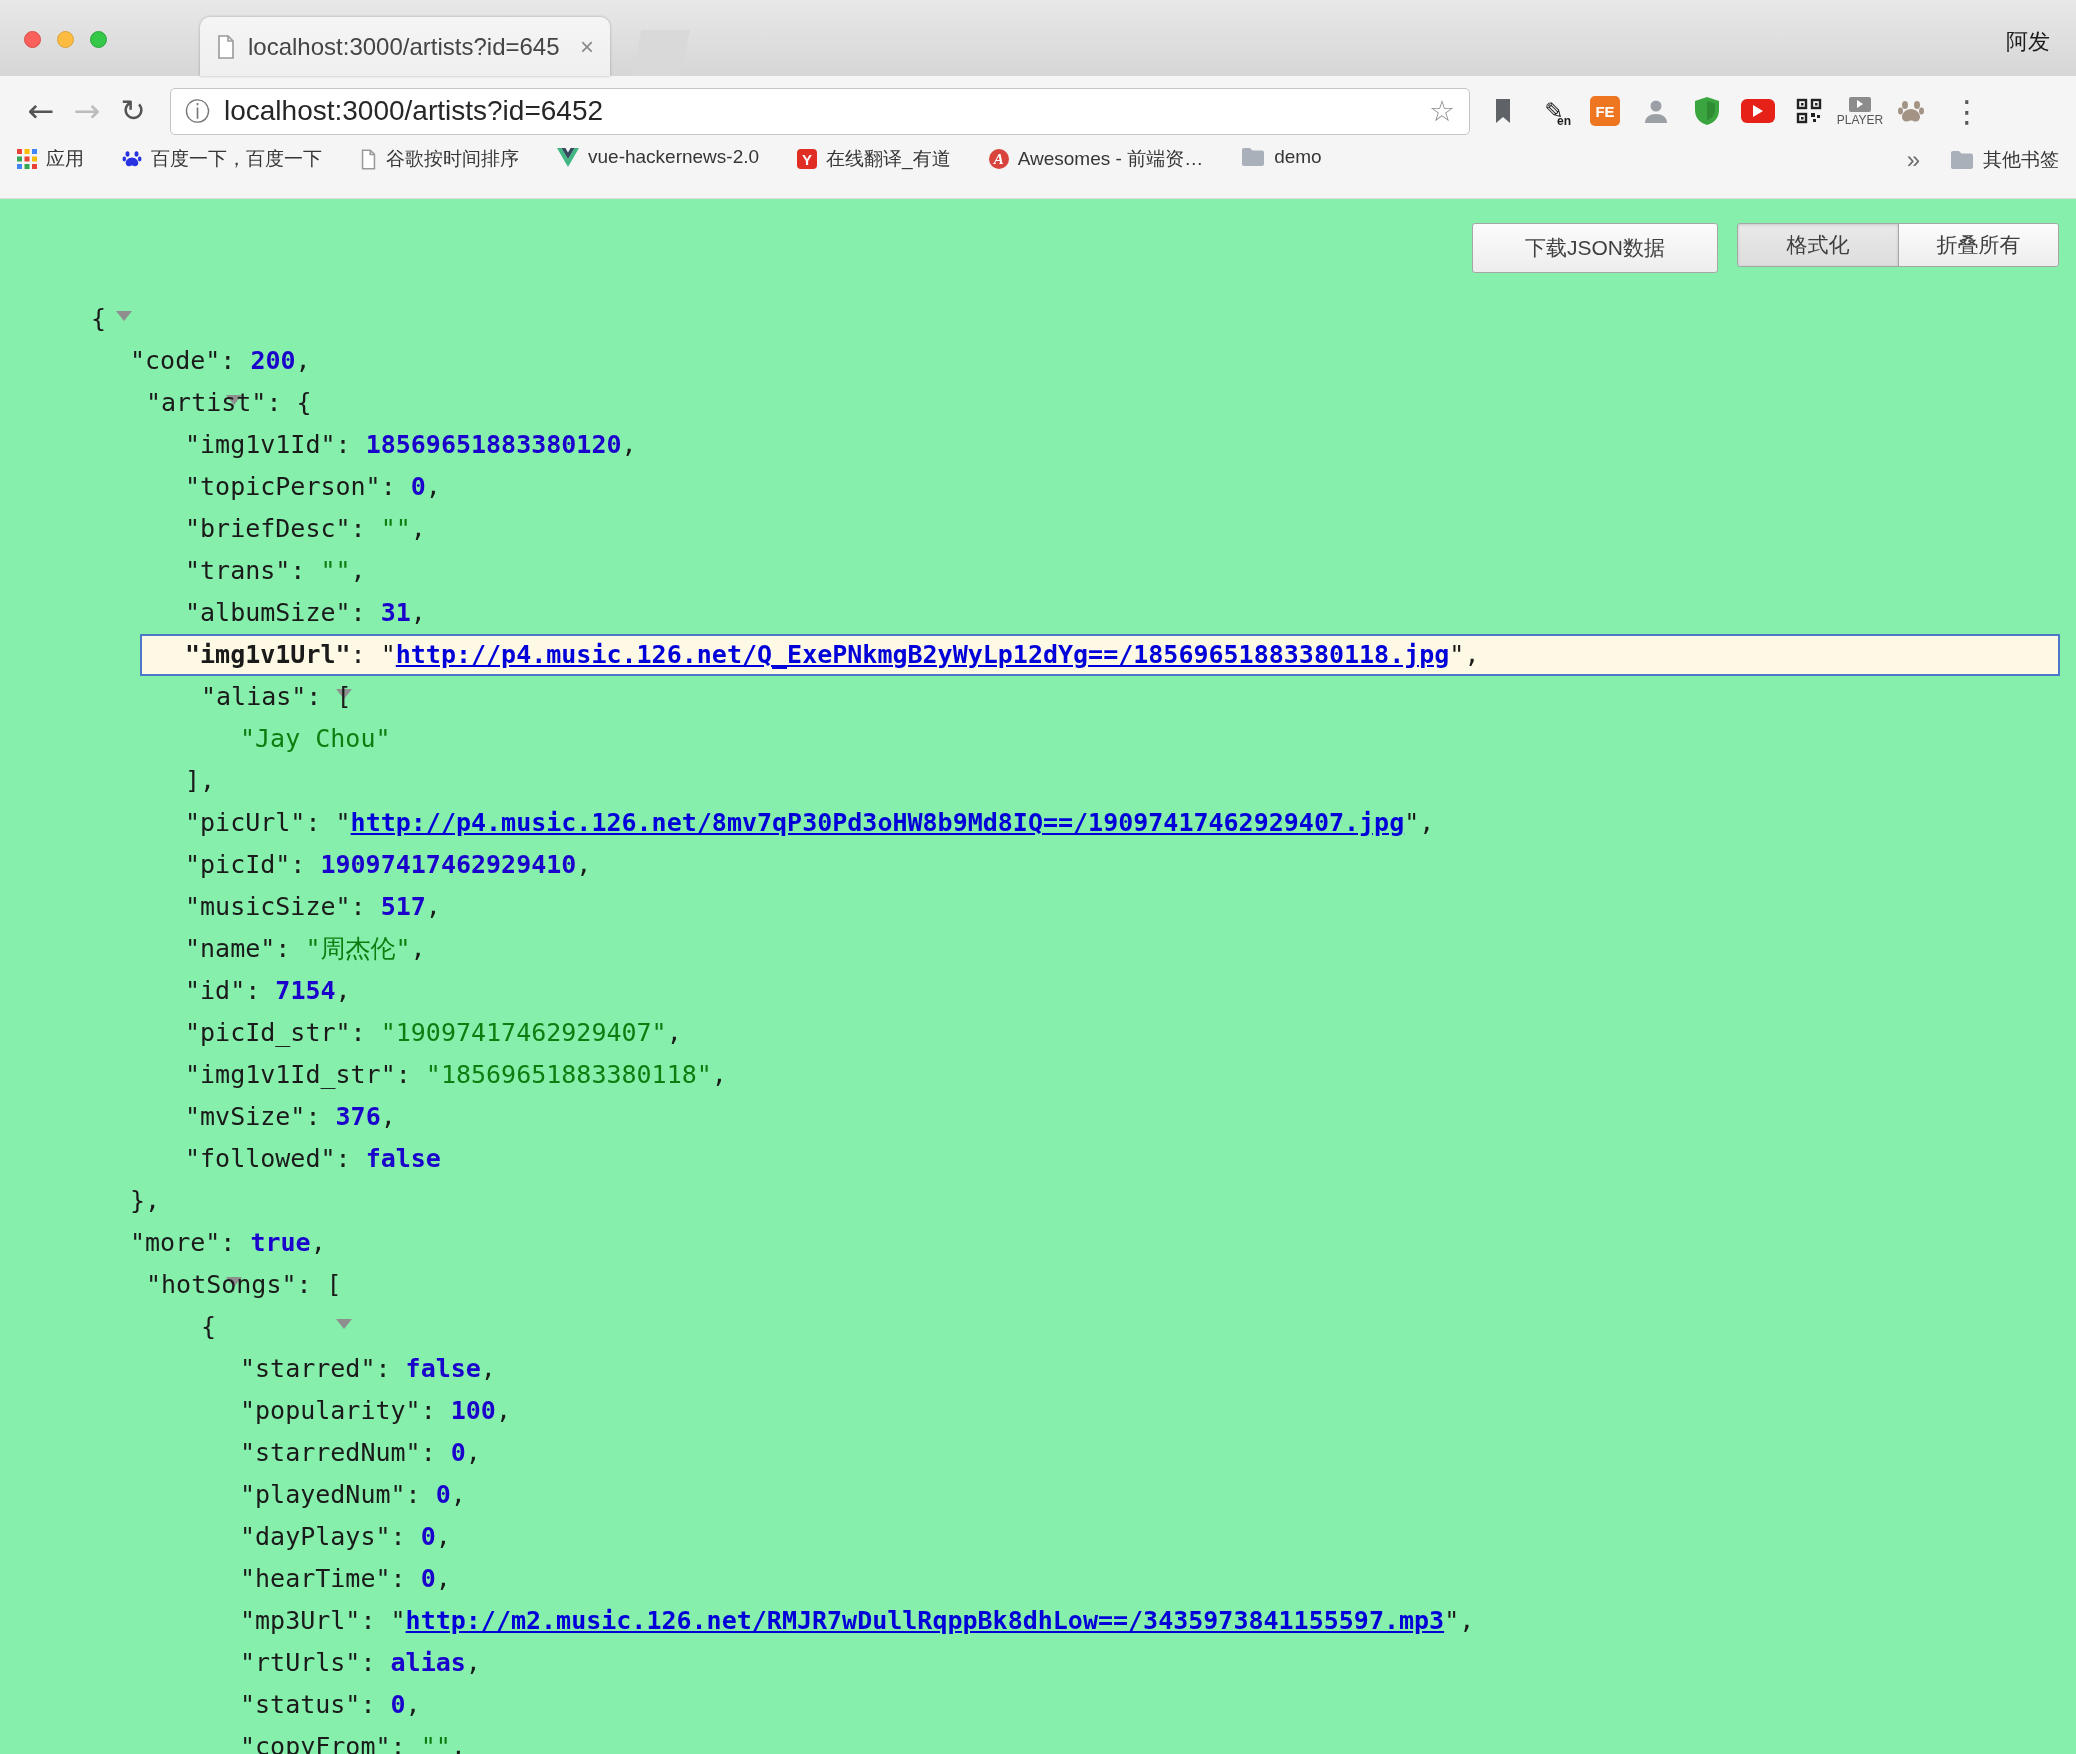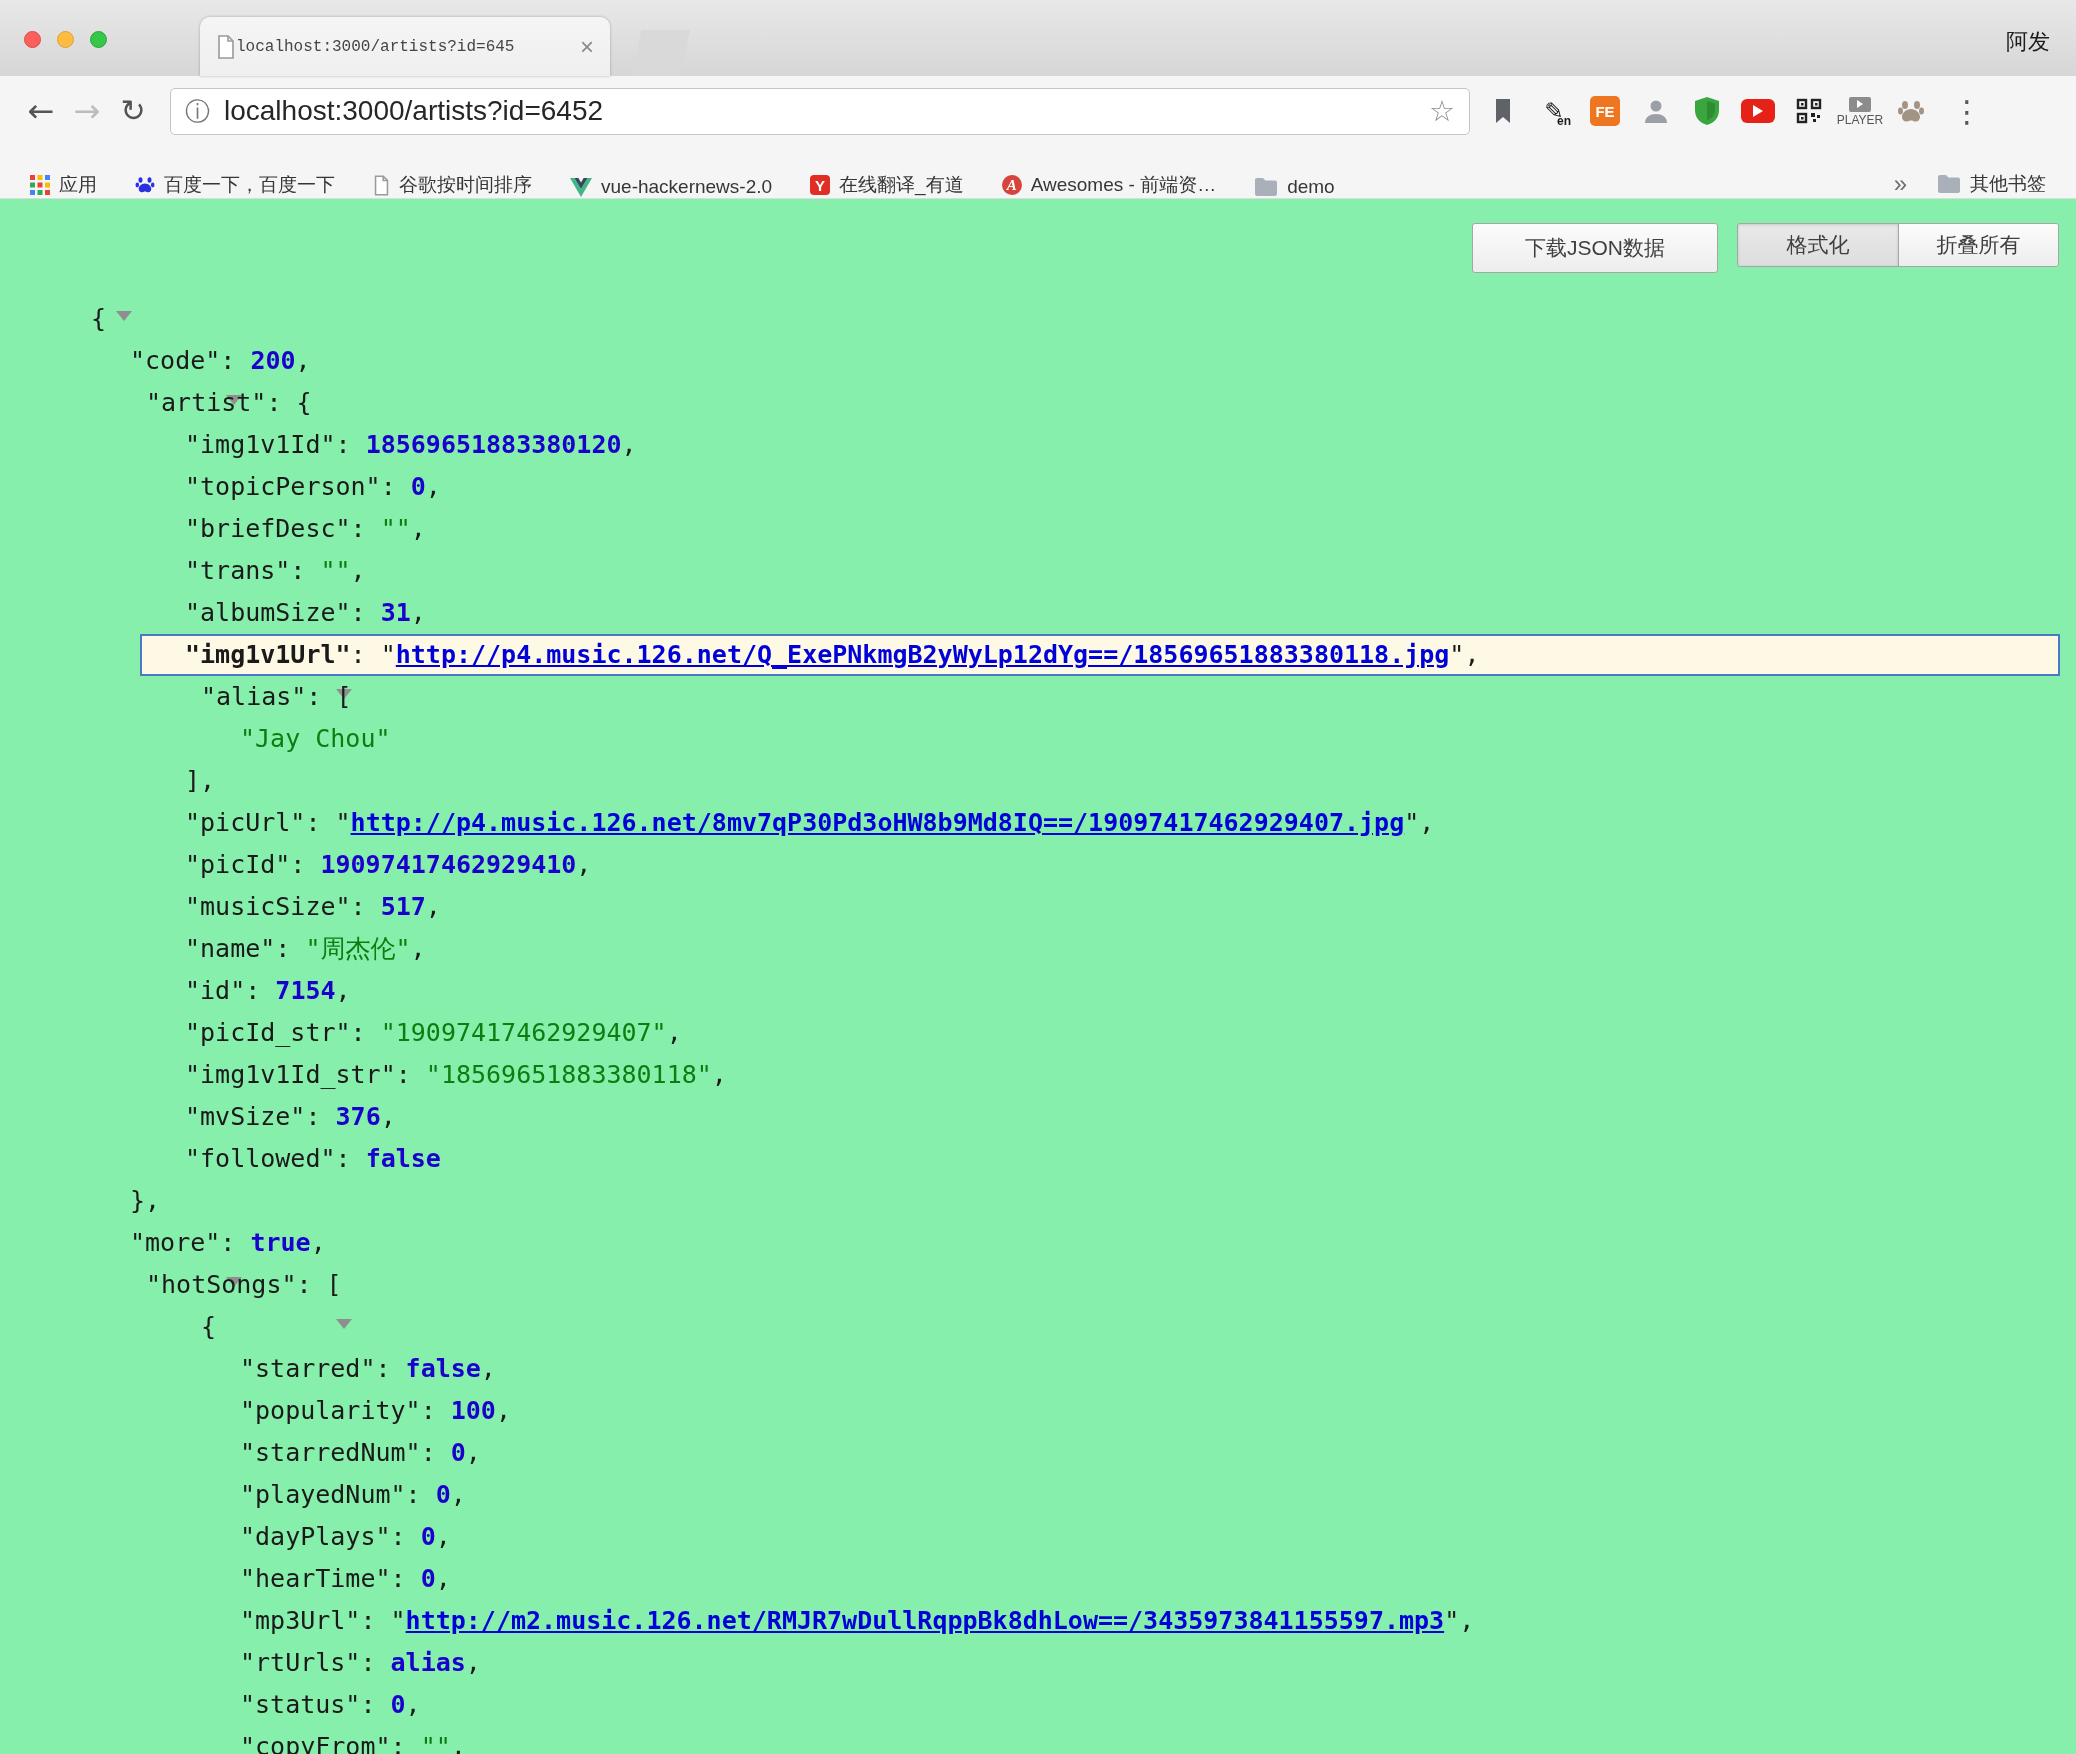--- a/index.html
+++ b/index.html
@@ -7,21 +7,21 @@
 body{font-family:"Liberation Sans","DejaVu Sans",sans-serif;background:#fff;overflow:hidden;}
 
 
 .tabstrip{position:relative;height:76px;background:linear-gradient(#e8e8e8,#d6d6d6);}
 .lights{position:absolute;left:24px;top:31px;display:flex;gap:16px;}
 .light{width:17px;height:17px;border-radius:50%;}
 .light.red{background:#fc605c;border:1px solid #d94c44;}
 .light.yellow{background:#fdbc40;border:1px solid #d9a33a;}
 .light.green{background:#34c748;border:1px solid #2aa63c;}
 .tab{position:absolute;left:200px;top:17px;width:410px;height:59px;background:linear-gradient(#f5f5f5,#efefef);border-radius:10px 10px 0 0;display:flex;align-items:center;padding:0 16px;box-shadow:0 0 3px rgba(0,0,0,.28);}
-.tab-title{font-size:16px;color:#454545;margin-left:0;flex:1;white-space:nowrap;overflow:hidden;font-family:Liberation Mono, monospace;}
+.tab-title{font-size:24px;color:#454545;margin-left:12px;flex:1;white-space:nowrap;overflow:hidden;}
 .tab-close{font-size:24px;color:#8b8b8b;margin-left:8px;line-height:1;}
 .newtab{position:absolute;left:632px;top:30px;width:58px;height:46px;background:#d9d9d9;clip-path:polygon(16% 0,100% 0,84% 100%,0 100%);}
 .profile{position:absolute;right:26px;top:27px;font-size:22px;color:#1d1d1d;}
 
 
 .navbar{height:70px;background:#f5f5f5;display:flex;align-items:center;padding:0 18px;}
 .nav-icon{font-family:"DejaVu Sans",sans-serif;width:46px;text-align:center;font-size:32px;color:#545454;line-height:1;}
 .nav-icon.disabled{color:#bcbcbc;}
 .nav-icon.reload{font-size:30px;margin-right:14px;}
 .omnibox{width:1300px;height:47px;background:#fff;border:1px solid #c5c5c5;border-radius:5px;display:flex;align-items:center;padding:0 14px;}
@@ -35,21 +35,21 @@
 .fe{width:30px;height:30px;border-radius:5px;background:#ee7621;color:#fff;font-weight:bold;font-size:15px;display:flex;align-items:center;justify-content:center;}
 .youtube{width:34px;height:24px;border-radius:6px;background:#e62117;display:flex;align-items:center;justify-content:center;}
 .yt-play{width:0;height:0;border-left:10px solid #fff;border-top:6px solid transparent;border-bottom:6px solid transparent;}
 .ext.player{flex-direction:column;justify-content:center;gap:2px;}
 .player-box{width:22px;height:15px;background:#8c8c8c;border-radius:2px;display:flex;align-items:center;justify-content:center;}
 .player-tri{width:0;height:0;border-left:6px solid #fff;border-top:4px solid transparent;border-bottom:4px solid transparent;}
 .player-label{font-size:12px;color:#555;line-height:1;}
 .menu-dots{font-family:"DejaVu Sans",sans-serif;font-size:30px;color:#565656;width:32px;text-align:center;margin-left:6px;}
 
 
-.bookmarks{height:53px;background:#f5f5f5;display:flex;align-items:flex-end;gap:38px;padding:0 30px;border-bottom:1px solid #dcdcdc;}
+.bookmarks{height:53px;background:#f5f5f5;display:flex;align-items:flex-start;gap:38px;padding:0 17px;border-bottom:1px solid #dcdcdc;}
 .bm{display:flex;align-items:center;gap:9px;font-size:19px;color:#363636;white-space:nowrap;}
 .bm-right{margin-left:auto;display:flex;align-items:center;gap:30px;}
 .chev{font-size:24px;color:#6e6e6e;}
 
 
 .content{position:relative;height:1555px;background:#86efac;overflow:hidden;}
 .dl-btn{position:absolute;left:1472px;top:24px;width:246px;height:50px;font-size:21px;color:#3f3f3f;background:linear-gradient(#fcfcfc,#ededed);border:1px solid #a6a6a6;border-radius:3px;font-family:inherit;}
 .segmented{position:absolute;left:1737px;top:24px;height:44px;display:flex;border:1px solid #a6a6a6;border-radius:3px;overflow:hidden;}
 .seg{width:160px;height:100%;font-size:21px;color:#3f3f3f;background:linear-gradient(#fcfcfc,#ededed);border:none;font-family:inherit;}
 .seg + .seg{border-left:1px solid #a6a6a6;}

